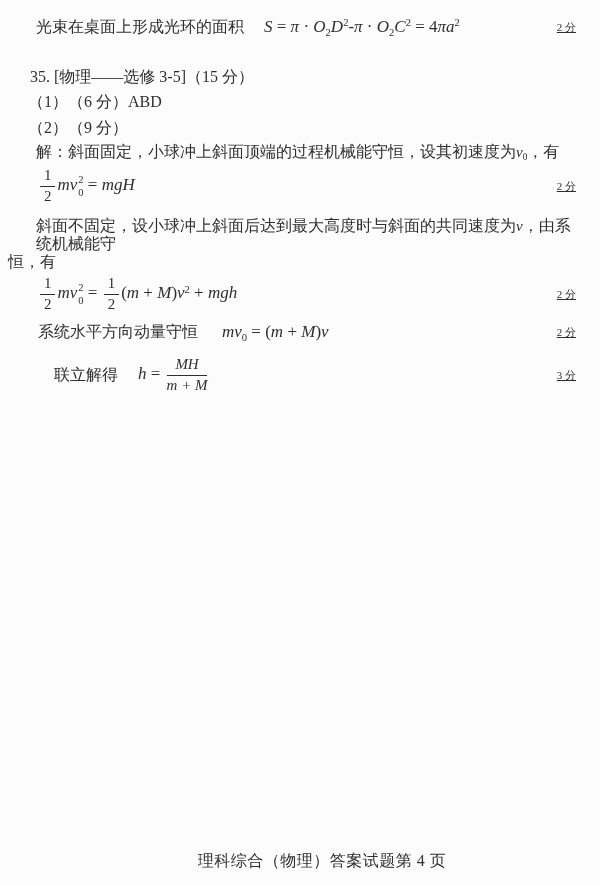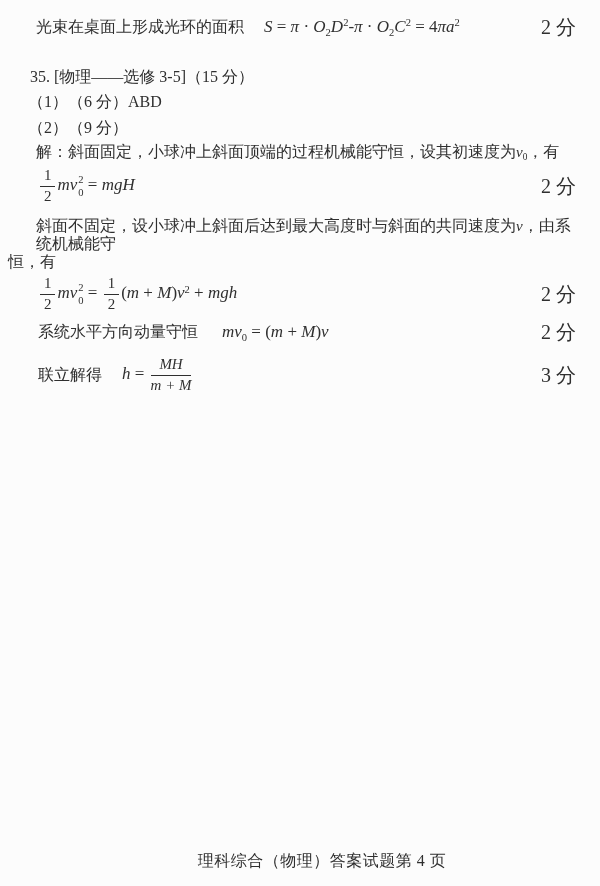--- a/index.html
+++ b/index.html
@@ -11,21 +11,21 @@
     position: relative;
     overflow: hidden;
   }
   .page {
     position: absolute; inset: 0;
     padding: 16px 24px 0 8px;
     box-sizing: border-box;
   }
   .row { display: flex; align-items: center; line-height: 22px; font-size: 16px; }
   .spacer { flex: 1; }
-  .score { font-size: 20px; white-space: nowrap; }
+  .score { font-size: 11px; white-space: nowrap; text-decoration: underline; }
   .formula {
     font-family: "Liberation Serif", serif;
     font-size: 17px;
     white-space: nowrap;
   }
   .it { font-style: italic; }
   sub { font-size: 0.62em; vertical-align: -0.35em; line-height: 0; }
   sup { font-size: 0.62em; vertical-align: 0.55em; line-height: 0; }
   .frac {
     display: inline-block; vertical-align: middle;
@@ -47,21 +47,21 @@
   .row-solve { margin-top: 2px; margin-left: 28px; }
   .row-f1 { margin-top: 0; min-height: 46px; }
   .row-f1 .formula { margin-left: 30px; }
   .para2 { margin-top: 8px; font-size: 16px; line-height: 18px; }
   .para2 .l1 { text-indent: 0; padding-left: 28px; }
   .para2 .l2 { padding-left: 0; }
   .row-f2 { margin-top: 0; min-height: 46px; }
   .row-f2 .formula { margin-left: 30px; }
   .row-mom { margin-top: 4px; margin-left: 30px; }
   .row-mom .formula { margin-left: 24px; }
-  .row-res { margin-top: 8px; margin-left: 30px; min-height: 48px; }
+  .row-res { margin-top: 8px; margin-left: 46px; min-height: 48px; }
   .row-res .formula { margin-left: 20px; }
   .footer {
     position: absolute; left: 0; right: 0; bottom: 14px;
     text-align: center; font-size: 16px; line-height: 22px;
     letter-spacing: 0.5px;
     padding-left: 44px;
   }
 </style>
 </head>
 <body>

